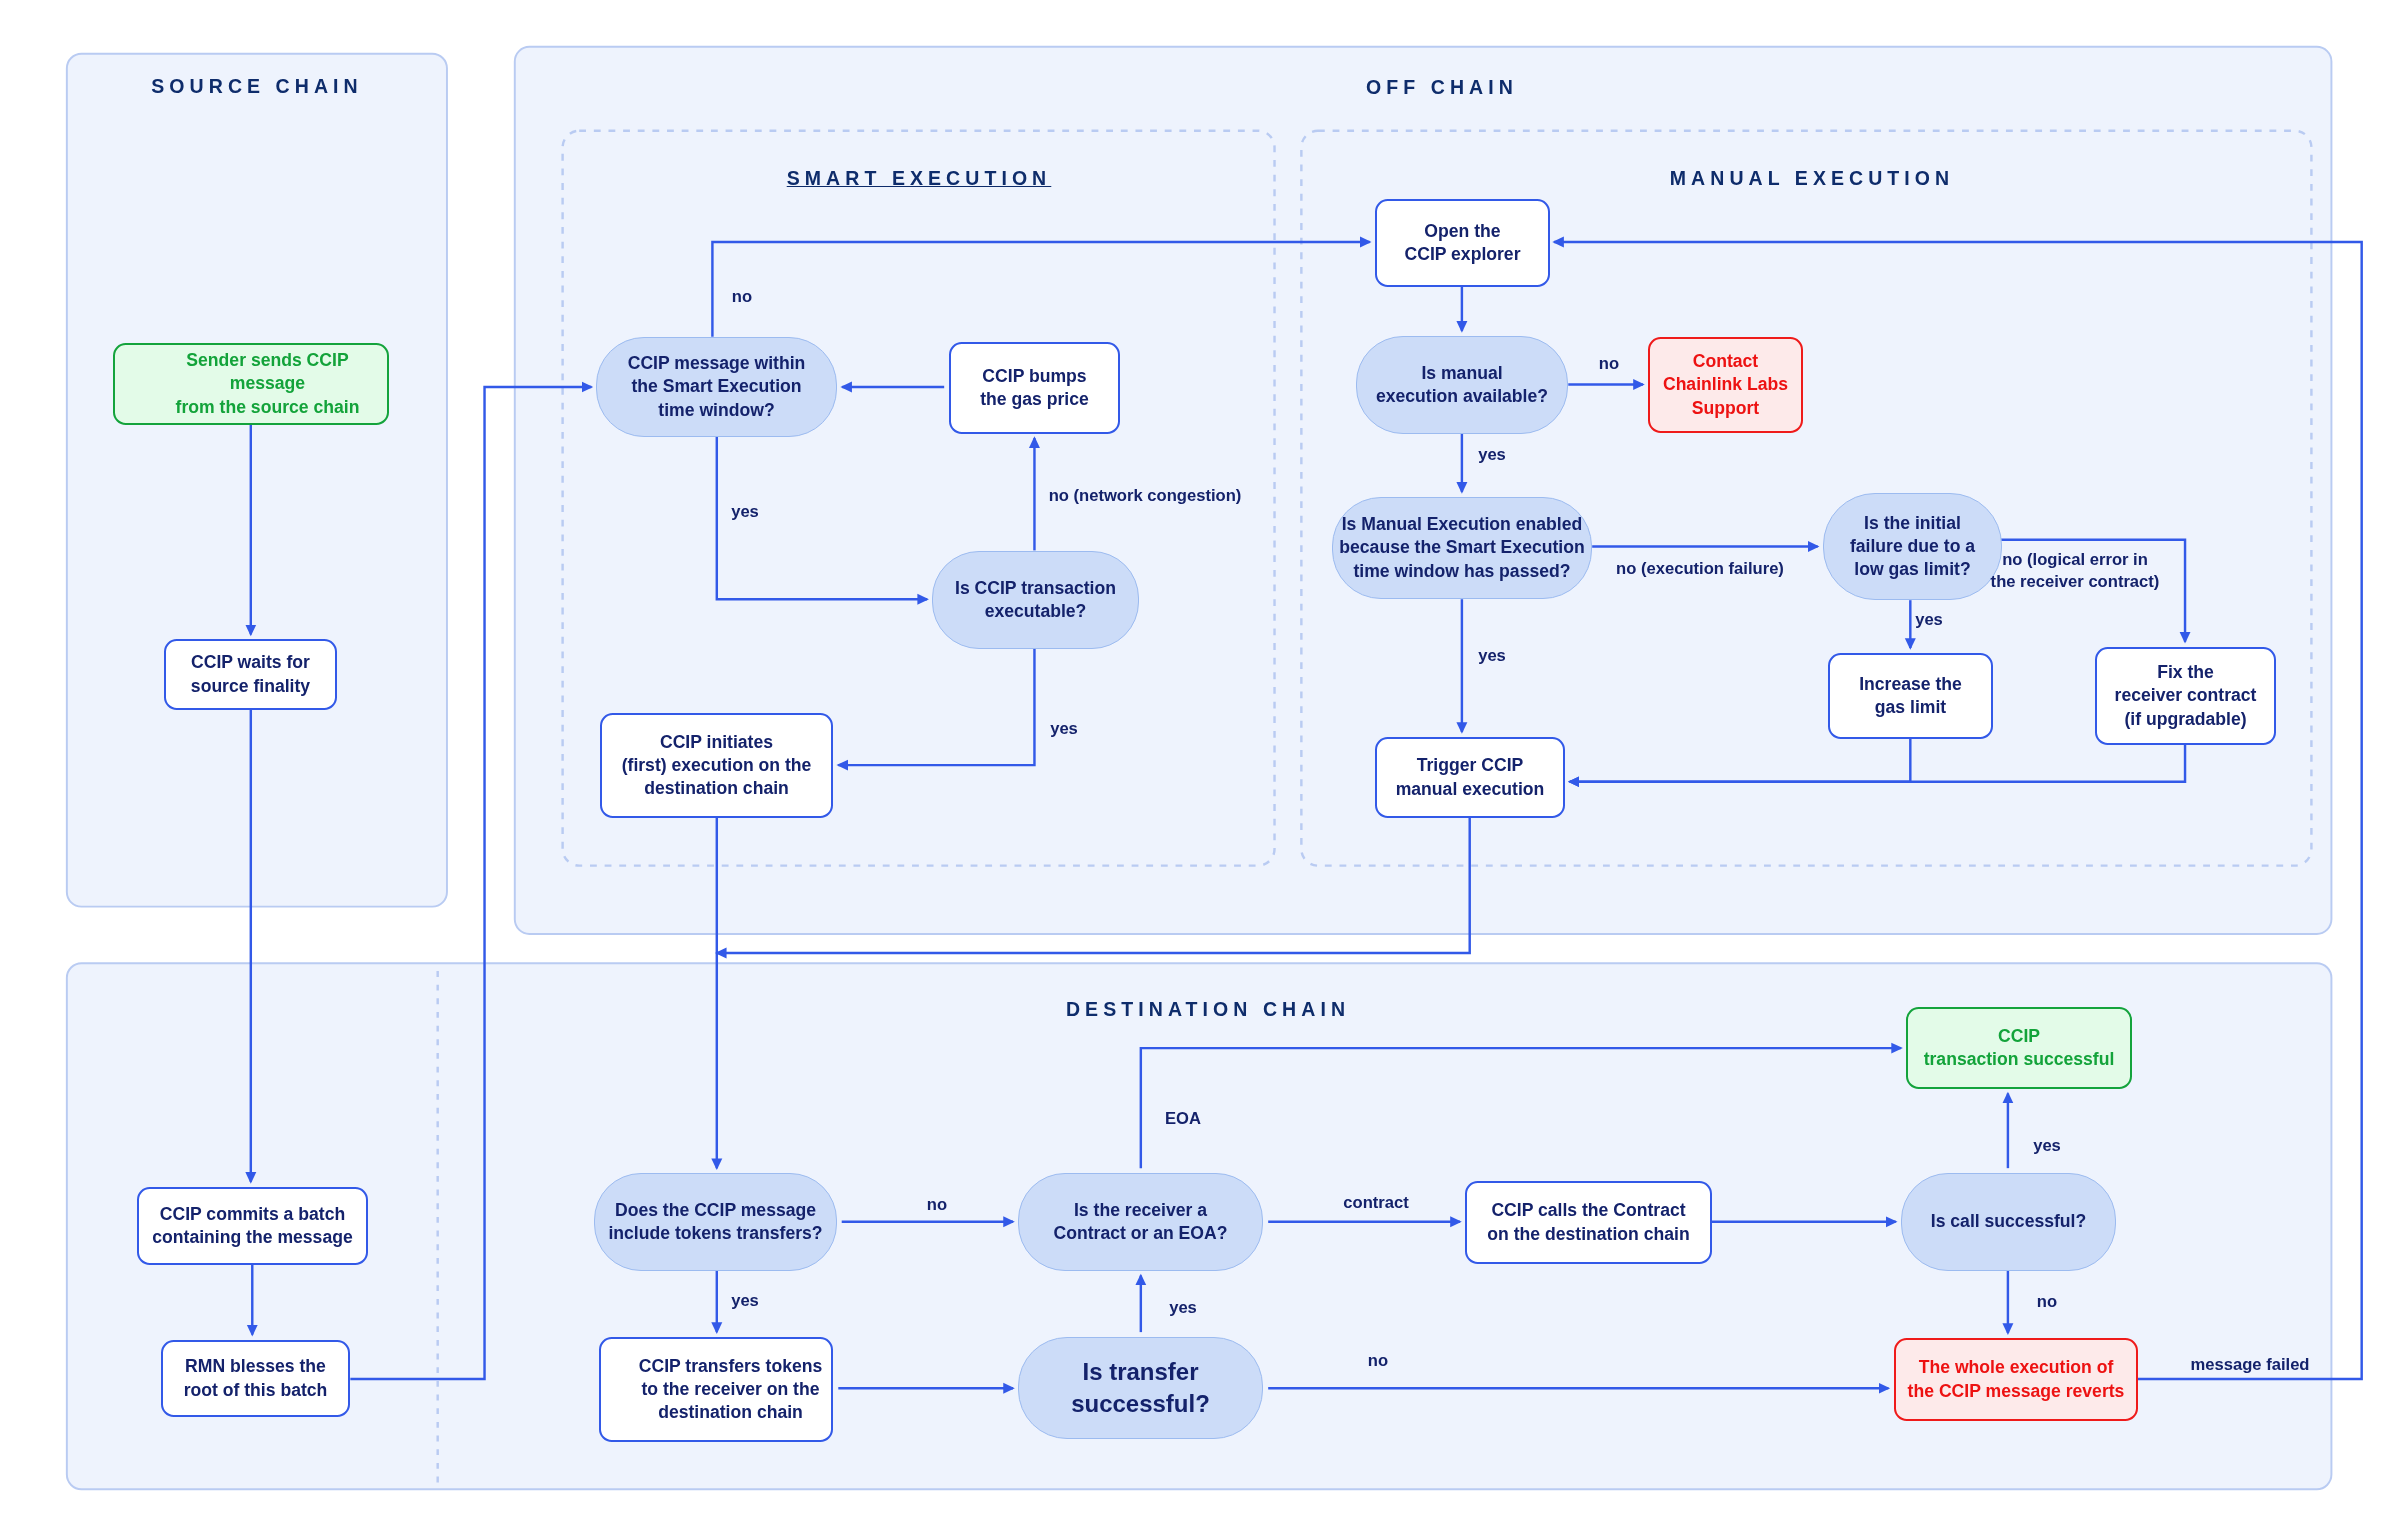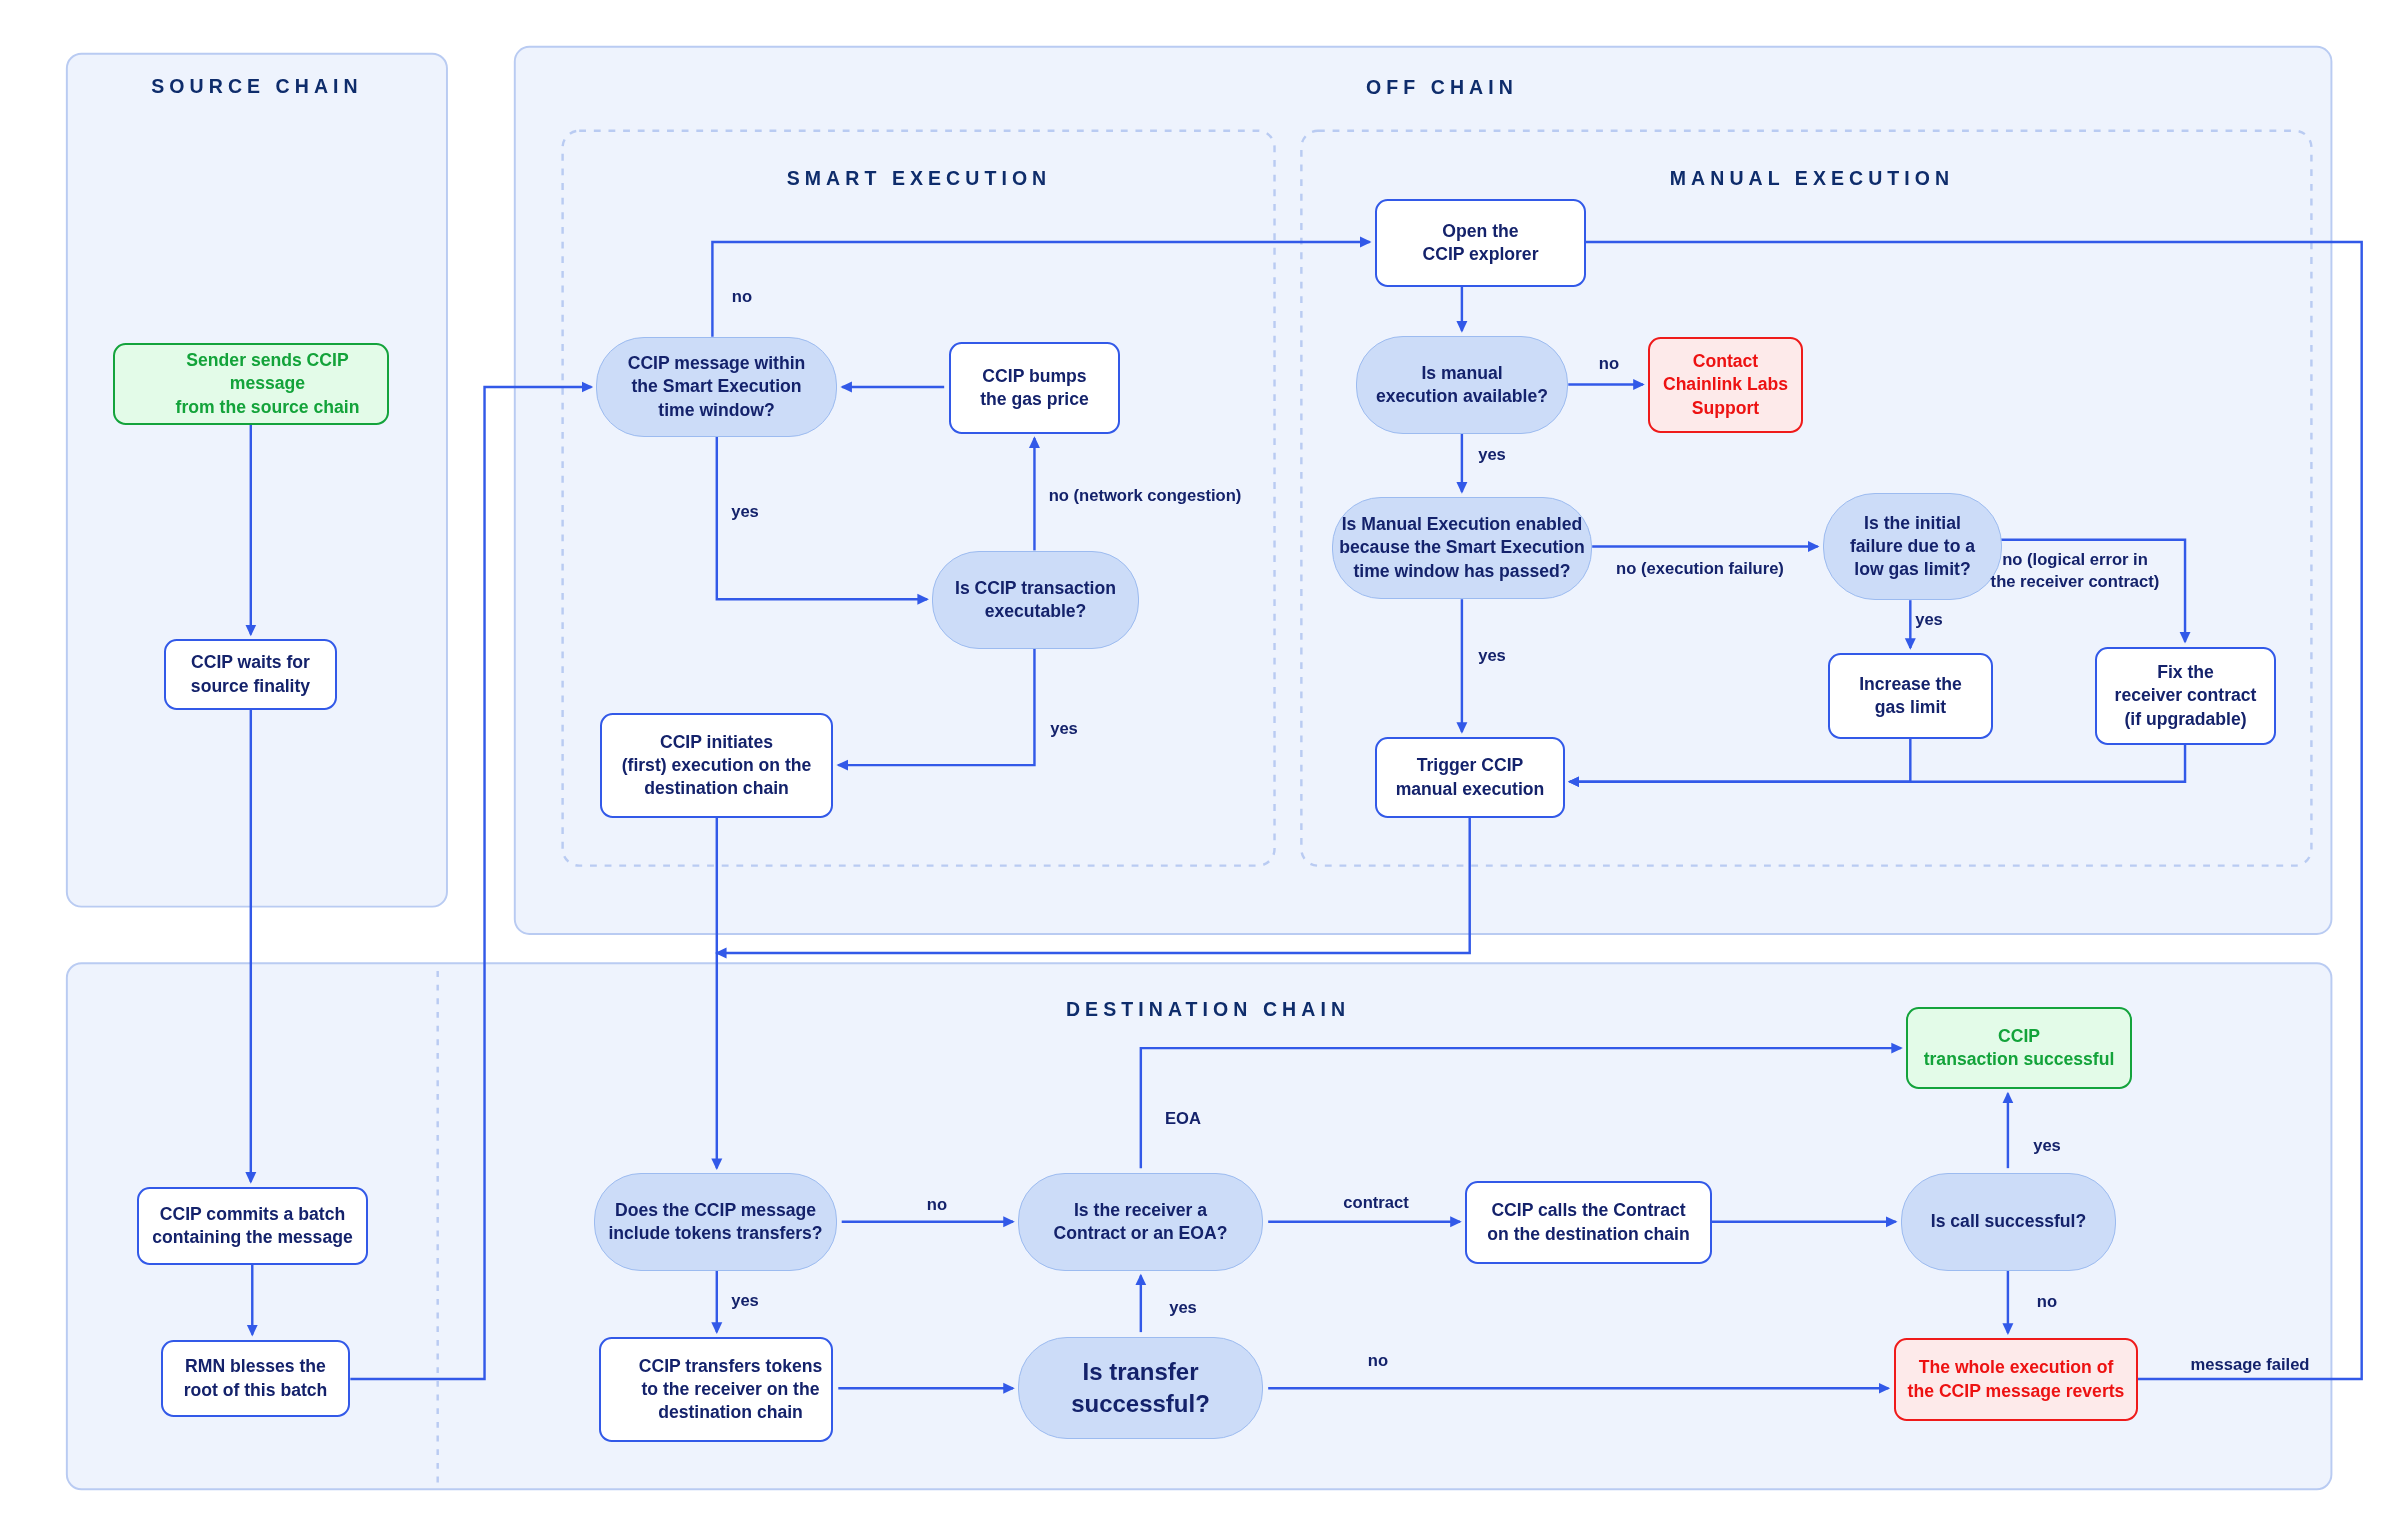--- a/index.html
+++ b/index.html
@@ -79,21 +79,21 @@
         <path d="M3508,2504 L3885,2504" marker-end="url(#arrow)"></path>
         <path d="M4115,2394 L4115,2241" marker-end="url(#arrow)"></path>
         <path d="M4115,2604 L4115,2732" marker-end="url(#arrow)"></path>
         <path d="M4380,2826 L4840,2826 L4840,496 L3185,496" marker-end="url(#arrow)"></path>
       </g>
   </svg>
 
   <div id="lane-titles">
       <div class="lane-title" style="left: 257px; top: 75px; font-size: 19.5px;">SOURCE CHAIN</div>
       <div class="lane-title" style="left: 1442px; top: 76px; font-size: 19.5px;">OFF CHAIN</div>
-      <div class="lane-title" style="left: 919px; top: 167px; font-size: 19.5px;">SMART EXECUTION</div>
+      <div class="lane-title" style="left: 919px; top: 167px; font-size: 19.5px; text-decoration: underline;">SMART EXECUTION</div>
       <div class="lane-title" style="left: 1812px; top: 167px; font-size: 19.5px;">MANUAL EXECUTION</div>
       <div class="lane-title" style="left: 1208px; top: 998px; font-size: 19.5px;">DESTINATION CHAIN</div>
     </div>
   <div id="node-layer">
       <div class="node n-ok" style="left: 113px; top: 343px; width: 276px; height: 82px; font-size: 17.6px;">
         <span style="white-space: pre-line; margin-left: 33px;">Sender sends CCIP message
 from the source chain</span>
       </div>
       <div class="node n-proc" style="left: 164px; top: 639px; width: 173px; height: 71px; font-size: 17.6px;">
         <span style="white-space: pre-line;">CCIP waits for
@@ -118,21 +118,21 @@
       </div>
       <div class="node n-dec" style="left: 932px; top: 551px; width: 207px; height: 98px; font-size: 17.6px; border-radius: 47px;">
         <span style="white-space: pre-line;">Is CCIP transaction
 executable?</span>
       </div>
       <div class="node n-proc" style="left: 600px; top: 713px; width: 233px; height: 105px; font-size: 17.6px;">
         <span style="white-space: pre-line;">CCIP initiates
 (first) execution on the
 destination chain</span>
       </div>
-      <div class="node n-proc" style="left: 1375px; top: 199px; width: 211px; height: 88px; font-size: 17.6px;">
+      <div class="node n-proc" style="left: 1375px; top: 199px; width: 175px; height: 88px; font-size: 17.6px;">
         <span style="white-space: pre-line;">Open the
 CCIP explorer</span>
       </div>
       <div class="node n-dec" style="left: 1356px; top: 336px; width: 212px; height: 98px; font-size: 17.6px; border-radius: 47px;">
         <span style="white-space: pre-line;">Is manual
 execution available?</span>
       </div>
       <div class="node n-err" style="left: 1648px; top: 337px; width: 155px; height: 96px; font-size: 17.6px;">
         <span style="white-space: pre-line;">Contact
 Chainlink Labs

